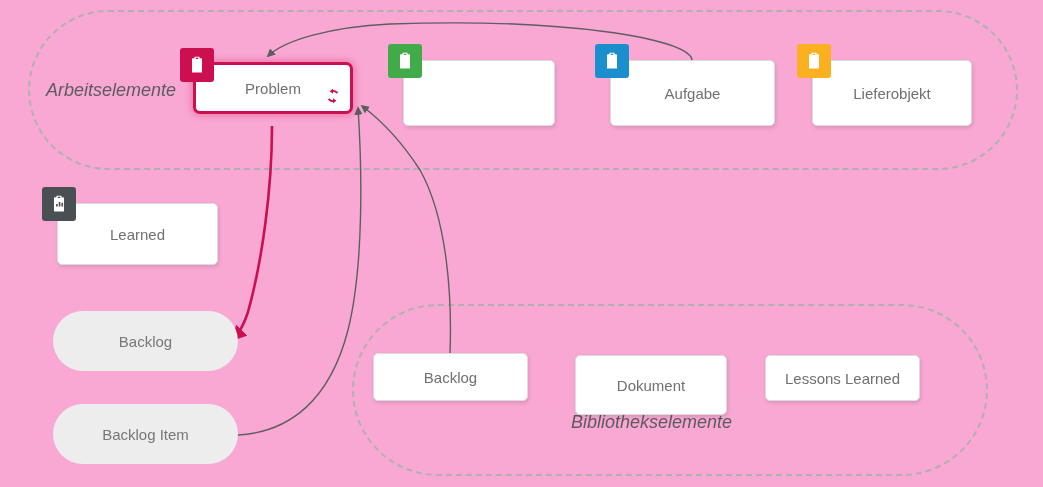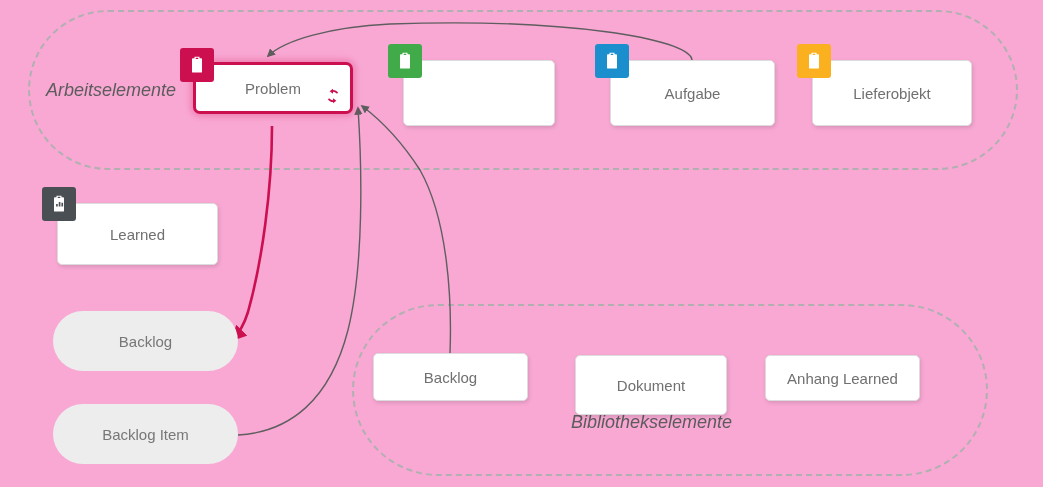--- a/index.html
+++ b/index.html
@@ -239,16 +239,16 @@
     <span class="pill-label">Backlog Item</span>
   </div>
 
   <div class="card" id="card-anhang">
     <span class="card-label">Backlog</span>
   </div>
   <div class="card" id="card-dokument">
     <span class="card-label">Dokument</span>
   </div>
   <div class="card" id="card-lessons">
-    <span class="card-label">Anhang Learned</span>
+    <span class="card-label">Lessons Learned</span>
   </div>
 
 </div>
 
 </body></html>

